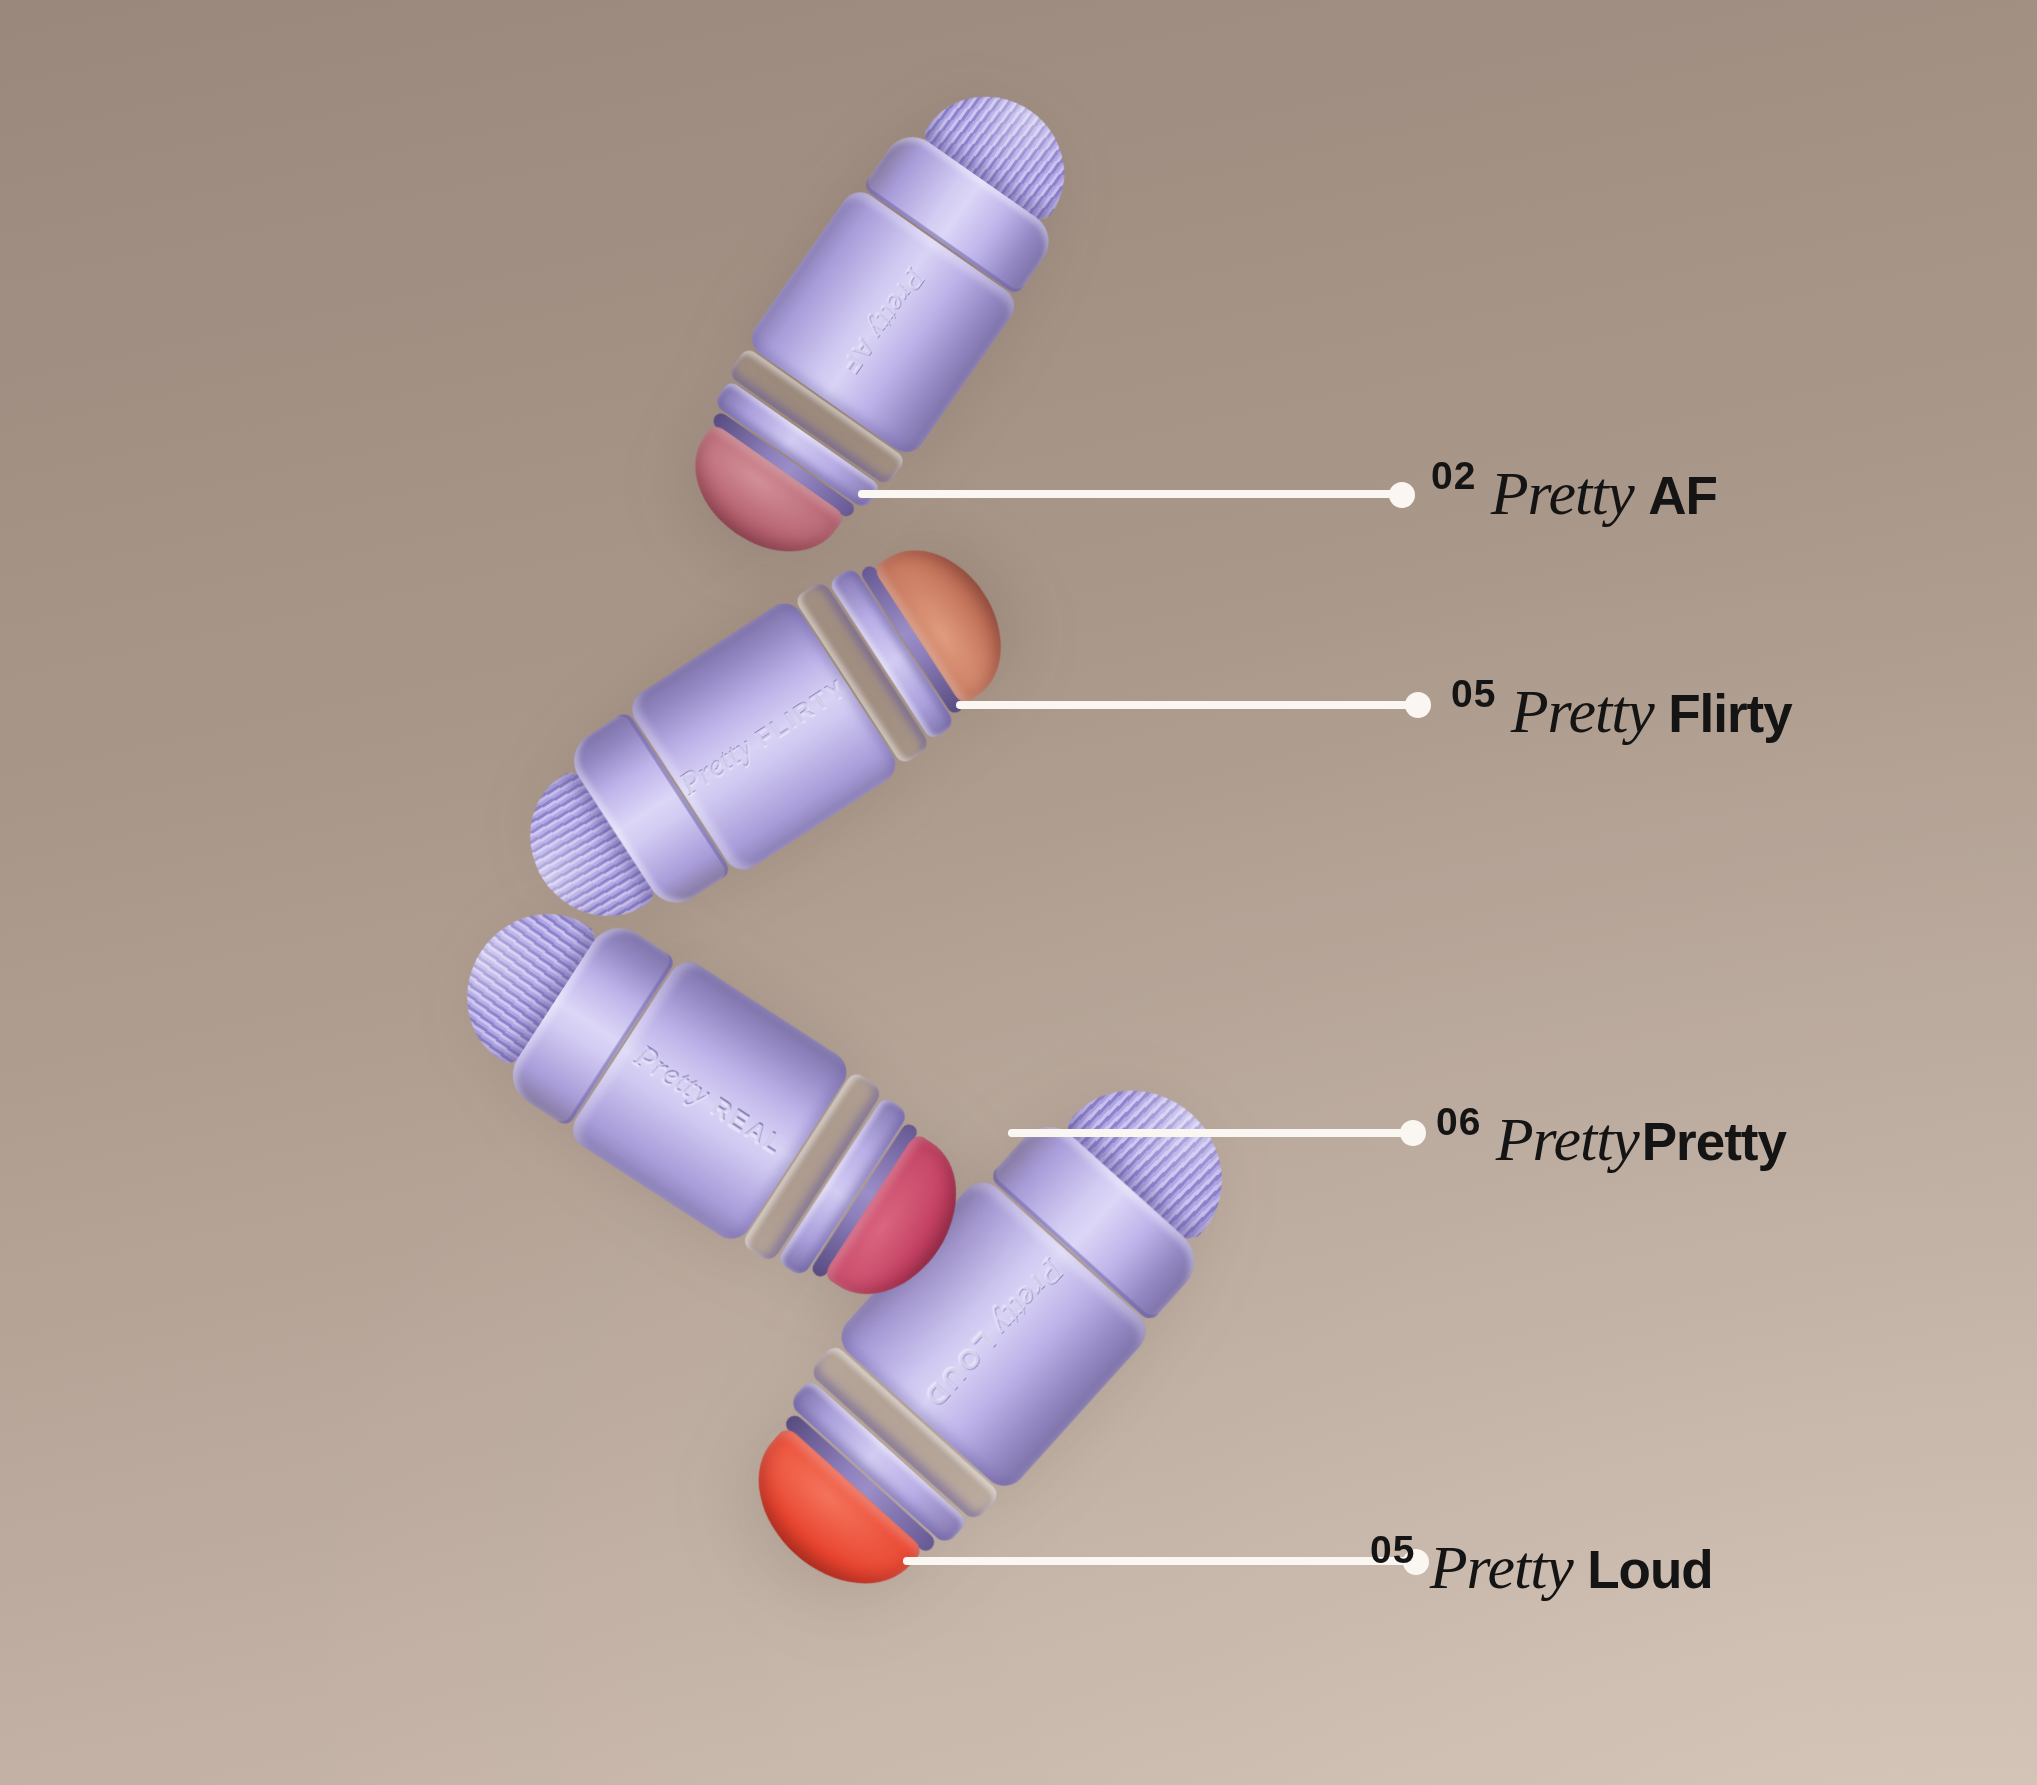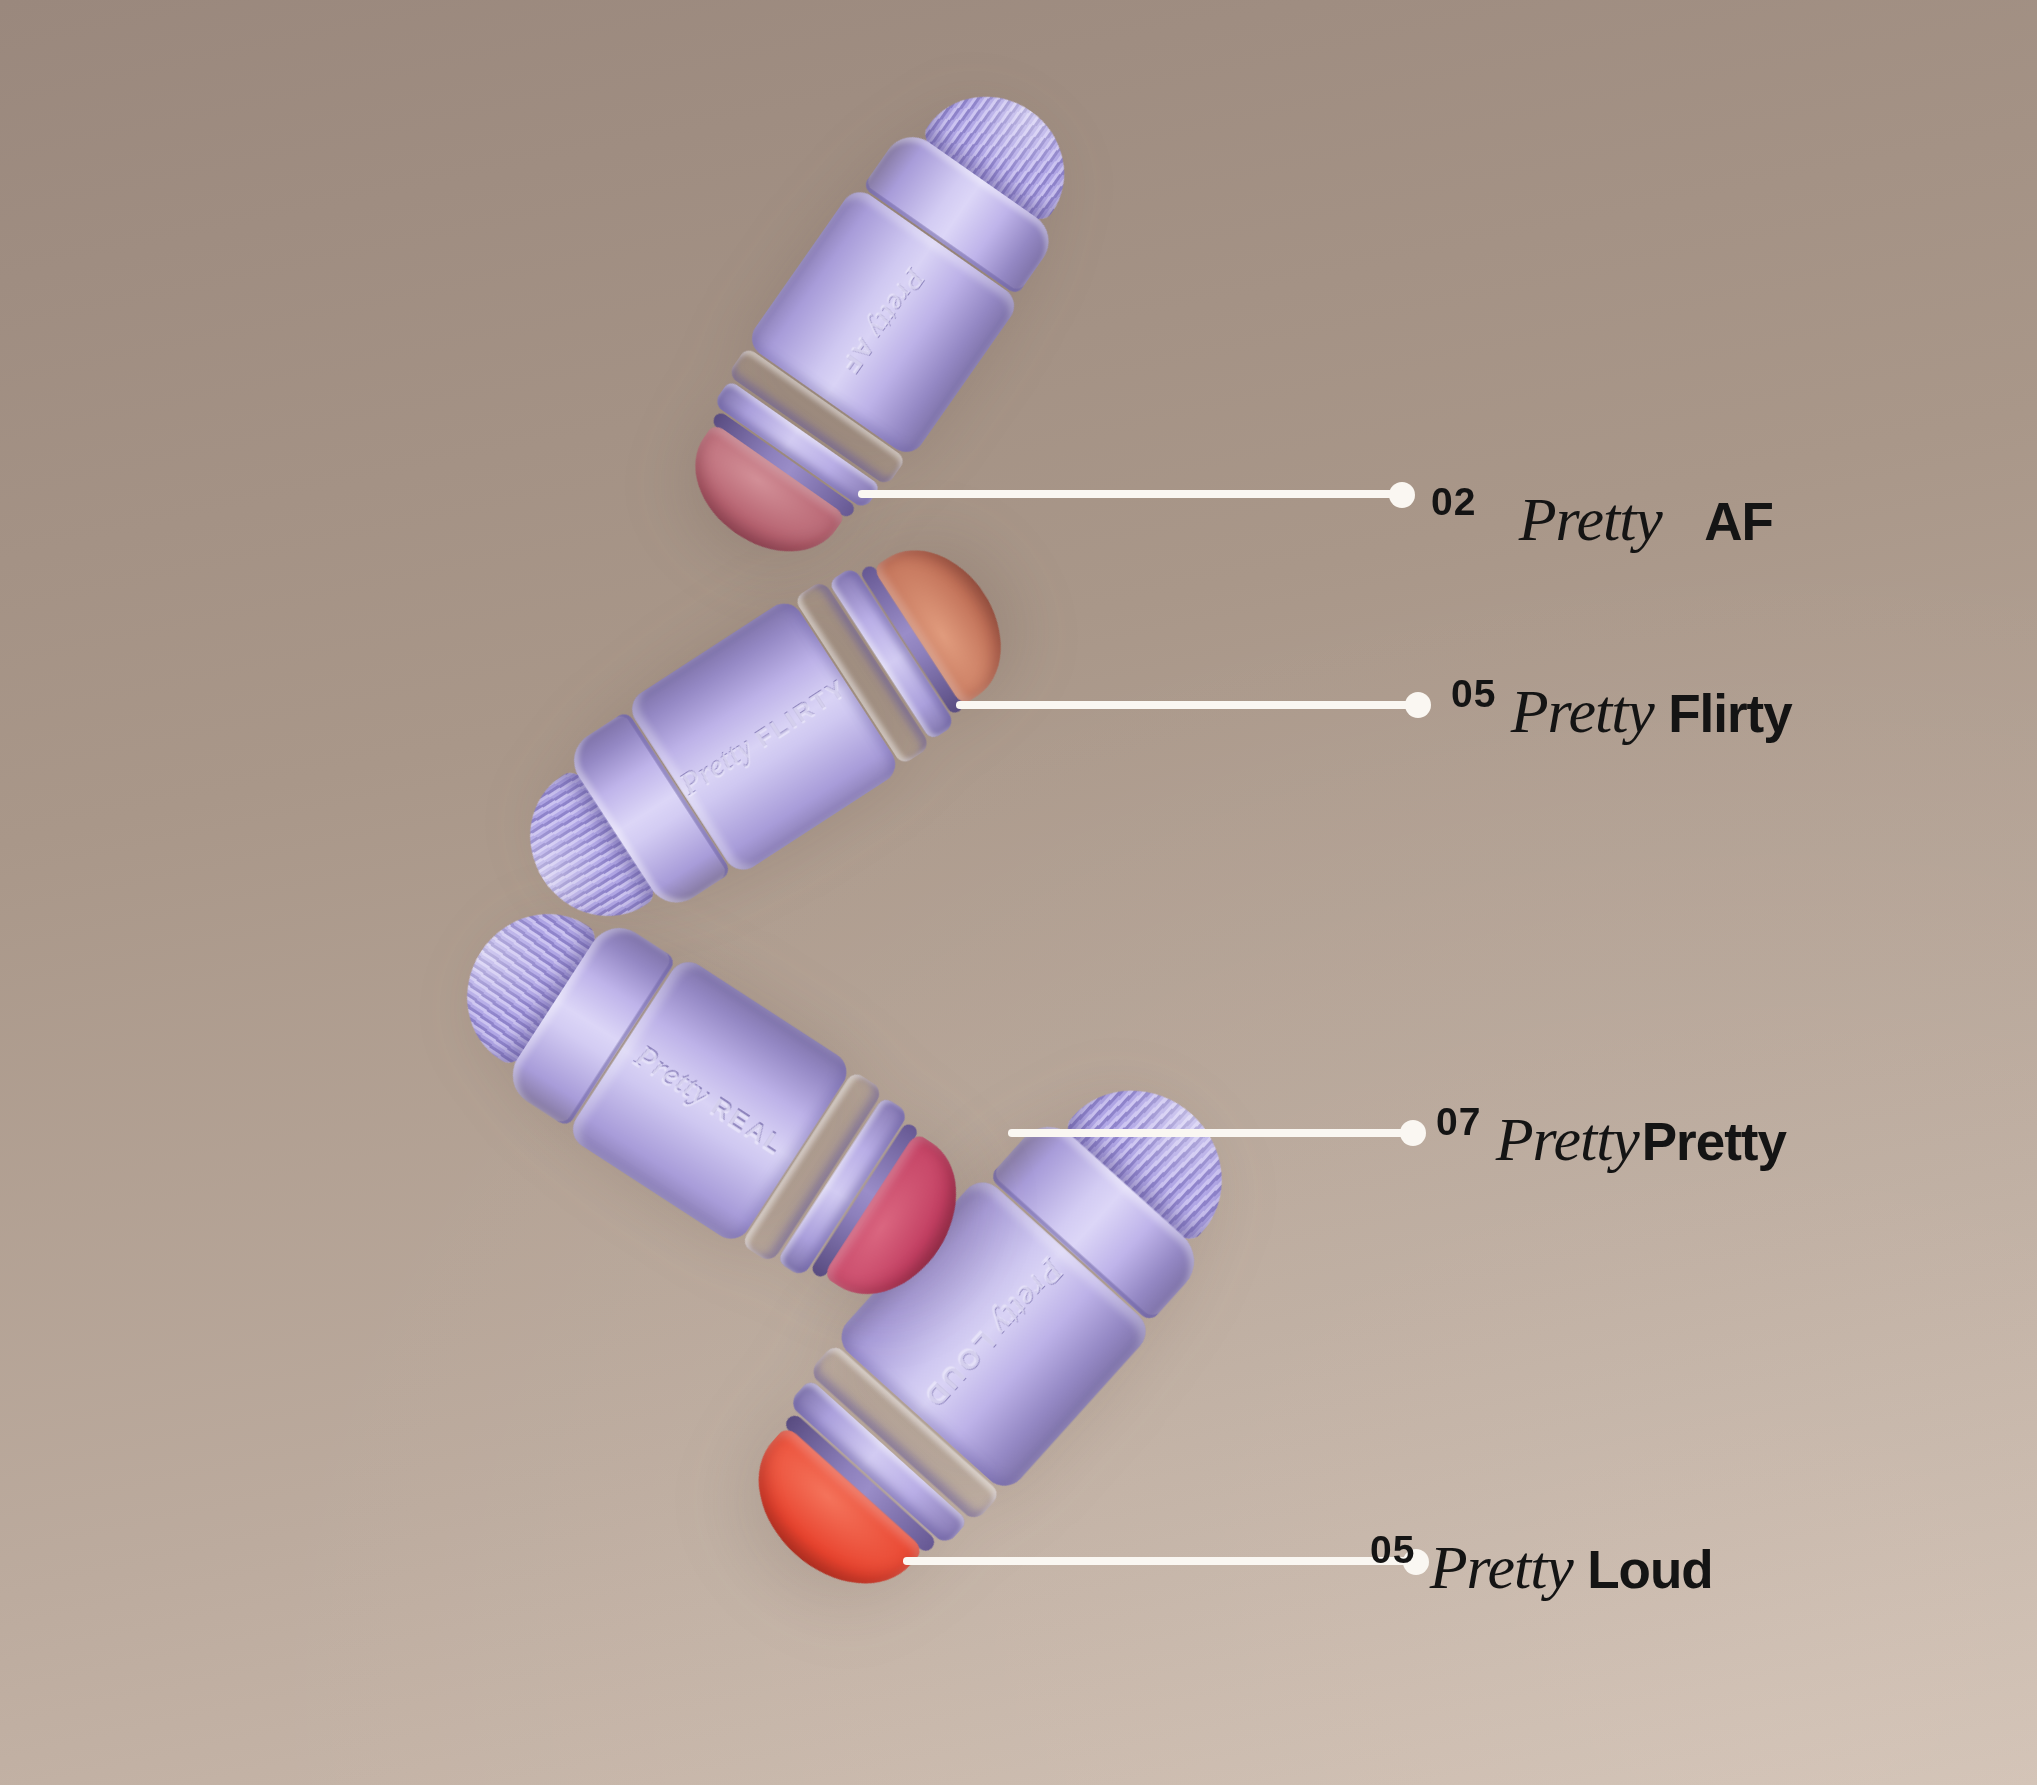--- a/index.html
+++ b/index.html
@@ -77,21 +77,21 @@
 
   
   .product-1{left:784px;top:65px; transform:rotate(35deg);z-index:10;}
   .product-2{left:661px;top:483px;transform:rotate(237deg) scale(1.02);z-index:10;}
   .product-3{left:607px;top:844px;transform:rotate(-57deg) scale(1.06);z-index:30;}
   .product-4{left:895px;top:1077px;transform:rotate(42deg) scale(1.15);z-index:20;}
 
   
   .line-1{left:858px; top:490px; width:543px;}
   .dot-1 {left:1389px;top:482px;}
-  .lab-1 {left:1431px;top:484px;gap:28px;}
+  .lab-1 {left:1431px;top:458px;}
   .line-2{left:956px;top:701px; width:462px;}
   .dot-2 {left:1405px;top:692px;}
   .lab-2 {left:1451px;top:676px;}
   .line-3{left:1008px;top:1129px;width:405px;}
   .dot-3 {left:1400px;top:1120px;}
   .lab-3 {left:1436px;top:1104px;}
   .line-4{left:903px; top:1557px;width:512px;}
   .dot-4 {left:1403px;top:1549px;}
   .lab-4 {left:1370px;top:1532px;}
 </style>
@@ -176,21 +176,21 @@
   <div class="callout-dot dot-2"></div>
   <div class="label lab-2">
     <span class="label-number">05</span>
     <span class="label-brand">Pretty</span>
     <span class="label-shade">Flirty</span>
   </div>
 
   <div class="callout-line line-3"></div>
   <div class="callout-dot dot-3"></div>
   <div class="label tight lab-3">
-    <span class="label-number">07</span>
+    <span class="label-number">06</span>
     <span class="label-brand">Pretty</span>
     <span class="label-shade">Pretty</span>
   </div>
 
   <div class="callout-line line-4"></div>
   <div class="callout-dot dot-4"></div>
   <div class="label lab-4">
     <span class="label-number">05</span>
     <span class="label-brand">Pretty</span>
     <span class="label-shade">Loud</span>

